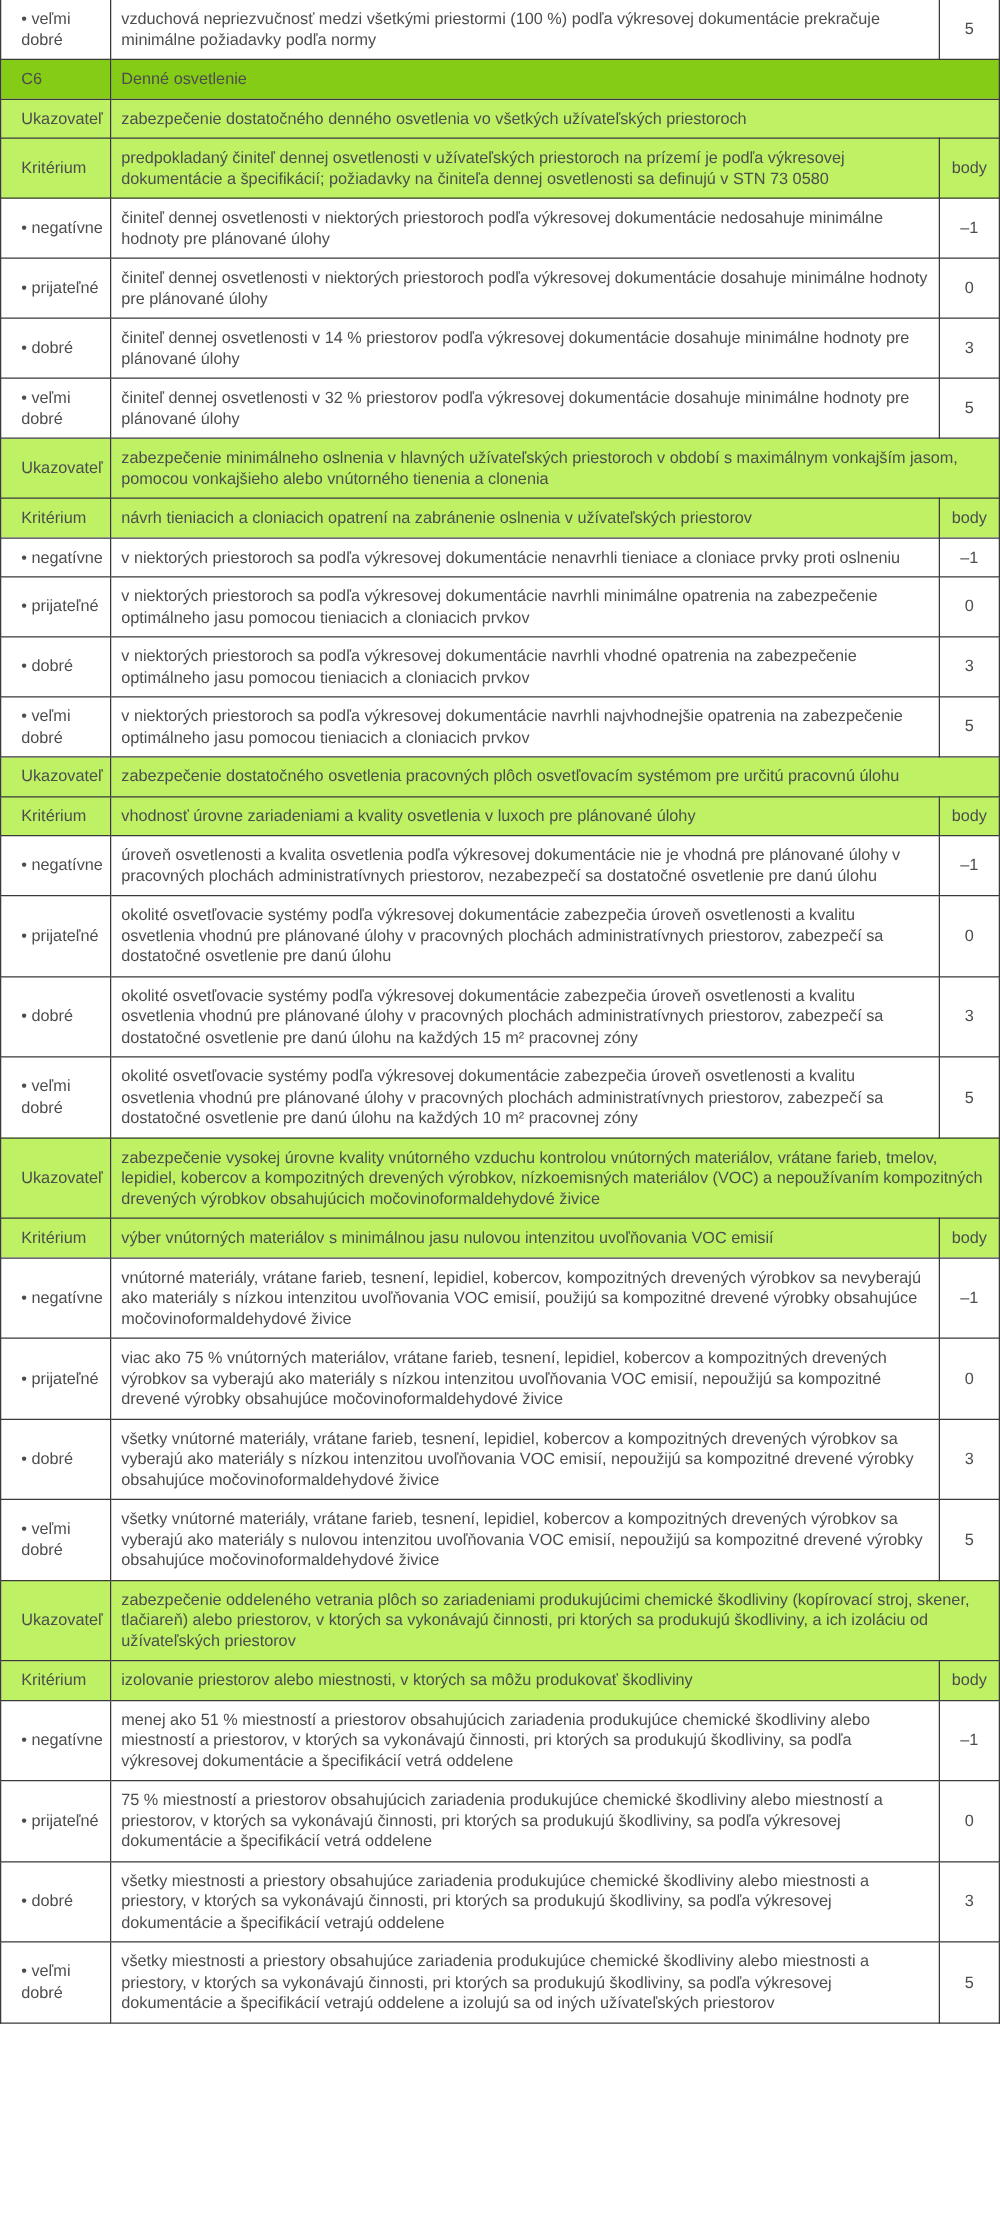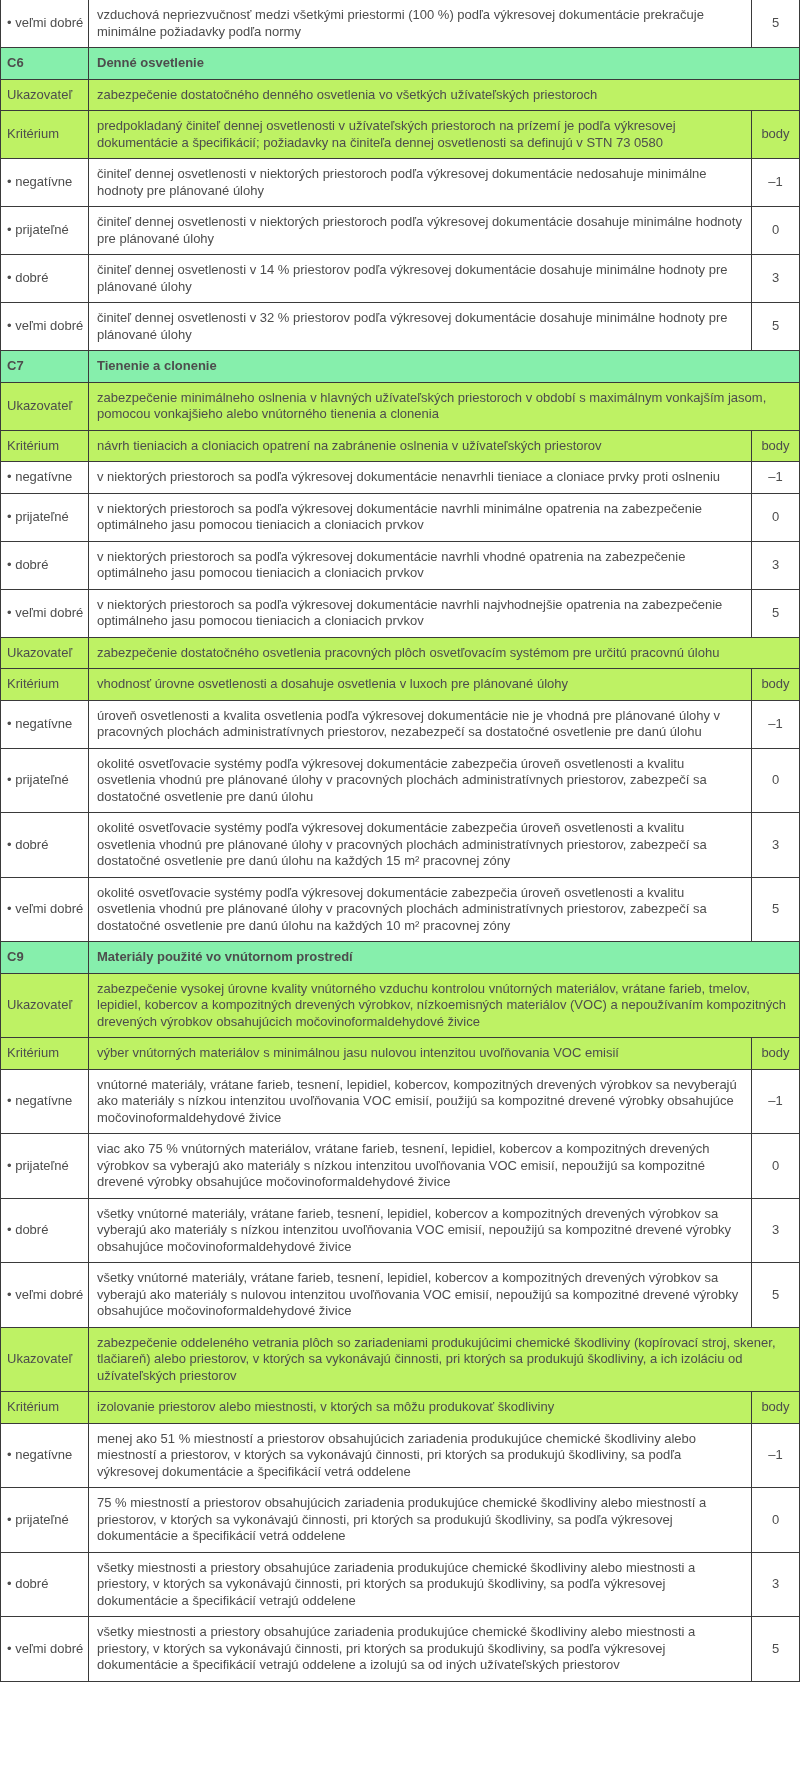--- a/index.html
+++ b/index.html
@@ -5,23 +5,23 @@
   html,body{margin:0;padding:0;background:#ffffff;}
   body{width:800px;font-family:"Liberation Sans",sans-serif;color:#4d4d4d;}
   .page{width:800px;min-height:1780px;overflow:hidden;background:#fff;}
   table{border-collapse:collapse;width:799px;table-layout:fixed;}
   col.c1{width:88px;}
   col.c2{width:663px;}
   col.c3{width:48px;}
   td{border:1px solid #3a3a3a;vertical-align:middle;font-size:13px;line-height:16.5px;
      padding:7px 8px;word-wrap:break-word;}
   tr.first td{border-top:none;}
-  td.label{padding-left:6px;padding-right:4px;}
+  td.label{padding-left:16px;padding-right:4px;}
   td.pts{text-align:center;padding-left:3px;padding-right:3px;}
-  tr.sec td{background:#86efac;font-weight:bold;}
+  tr.sec td{background:#84cc16;}
   tr.sub td{background:#bef264;}
   tr.rate td{background:#ffffff;}
 </style>
 </head>
 <body>
 
 <div class="page">
 <table>
   <colgroup>
         <col class="c1">
@@ -63,24 +63,20 @@
       <td class="label">• dobré</td>
       <td>činiteľ dennej osvetlenosti v 14 % priestorov podľa výkresovej dokumentácie dosahuje minimálne hodnoty pre plánované úlohy</td>
       <td class="pts">3</td>
     </tr>
     <tr class="rate">
       <td class="label">• veľmi dobré</td>
       <td>činiteľ dennej osvetlenosti v 32 % priestorov podľa výkresovej dokumentácie dosahuje minimálne hodnoty pre plánované úlohy</td>
       <td class="pts">5</td>
     </tr>
 
-    <tr class="sec">
-      <td class="label">C7</td>
-      <td colspan="2">Tienenie a clonenie</td>
-    </tr>
     <tr class="sub">
       <td class="label">Ukazovateľ</td>
       <td colspan="2">zabezpečenie minimálneho oslnenia v hlavných užívateľských priestoroch v období s maximálnym vonkajším jasom, pomocou vonkajšieho alebo vnútorného tienenia a clonenia</td>
     </tr>
     <tr class="sub">
       <td class="label">Kritérium</td>
       <td>návrh tieniacich a cloniacich opatrení na zabránenie oslnenia v užívateľských priestorov</td>
       <td class="pts">body</td>
     </tr>
     <tr class="rate">
@@ -103,21 +99,21 @@
       <td>v niektorých priestoroch sa podľa výkresovej dokumentácie navrhli najvhodnejšie opatrenia na zabezpečenie optimálneho jasu pomocou tieniacich a cloniacich prvkov</td>
       <td class="pts">5</td>
     </tr>
 
     <tr class="sub">
       <td class="label">Ukazovateľ</td>
       <td colspan="2">zabezpečenie dostatočného osvetlenia pracovných plôch osvetľovacím systémom pre určitú pracovnú úlohu</td>
     </tr>
     <tr class="sub">
       <td class="label">Kritérium</td>
-      <td>vhodnosť úrovne osvetlenosti a dosahuje osvetlenia v luxoch pre plánované úlohy</td>
+      <td>vhodnosť úrovne zariadeniami a kvality osvetlenia v luxoch pre plánované úlohy</td>
       <td class="pts">body</td>
     </tr>
     <tr class="rate">
       <td class="label">• negatívne</td>
       <td>úroveň osvetlenosti a kvalita osvetlenia podľa výkresovej dokumentácie nie je vhodná pre plánované úlohy v pracovných plochách administratívnych priestorov, nezabezpečí sa dostatočné osvetlenie pre danú úlohu</td>
       <td class="pts">–1</td>
     </tr>
     <tr class="rate">
       <td class="label">• prijateľné</td>
       <td>okolité osvetľovacie systémy podľa výkresovej dokumentácie zabezpečia úroveň osvetlenosti a kvalitu osvetlenia vhodnú pre plánované úlohy v pracovných plochách administratívnych priestorov, zabezpečí sa dostatočné osvetlenie pre danú úlohu</td>
@@ -127,24 +123,20 @@
       <td class="label">• dobré</td>
       <td>okolité osvetľovacie systémy podľa výkresovej dokumentácie zabezpečia úroveň osvetlenosti a kvalitu osvetlenia vhodnú pre plánované úlohy v pracovných plochách administratívnych priestorov, zabezpečí sa dostatočné osvetlenie pre danú úlohu na každých 15 m² pracovnej zóny</td>
       <td class="pts">3</td>
     </tr>
     <tr class="rate">
       <td class="label">• veľmi dobré</td>
       <td>okolité osvetľovacie systémy podľa výkresovej dokumentácie zabezpečia úroveň osvetlenosti a kvalitu osvetlenia vhodnú pre plánované úlohy v pracovných plochách administratívnych priestorov, zabezpečí sa dostatočné osvetlenie pre danú úlohu na každých 10 m² pracovnej zóny</td>
       <td class="pts">5</td>
     </tr>
 
-    <tr class="sec">
-      <td class="label">C9</td>
-      <td colspan="2">Materiály použité vo vnútornom prostredí</td>
-    </tr>
     <tr class="sub">
       <td class="label">Ukazovateľ</td>
       <td colspan="2">zabezpečenie vysokej úrovne kvality vnútorného vzduchu kontrolou vnútorných materiálov, vrátane farieb, tmelov, lepidiel, kobercov a kompozitných drevených výrobkov, nízkoemisných materiálov (VOC) a nepoužívaním kompozitných drevených výrobkov obsahujúcich močovinoformaldehydové živice</td>
     </tr>
     <tr class="sub">
       <td class="label">Kritérium</td>
       <td>výber vnútorných materiálov s minimálnou jasu nulovou intenzitou uvoľňovania VOC emisií</td>
       <td class="pts">body</td>
     </tr>
     <tr class="rate">

